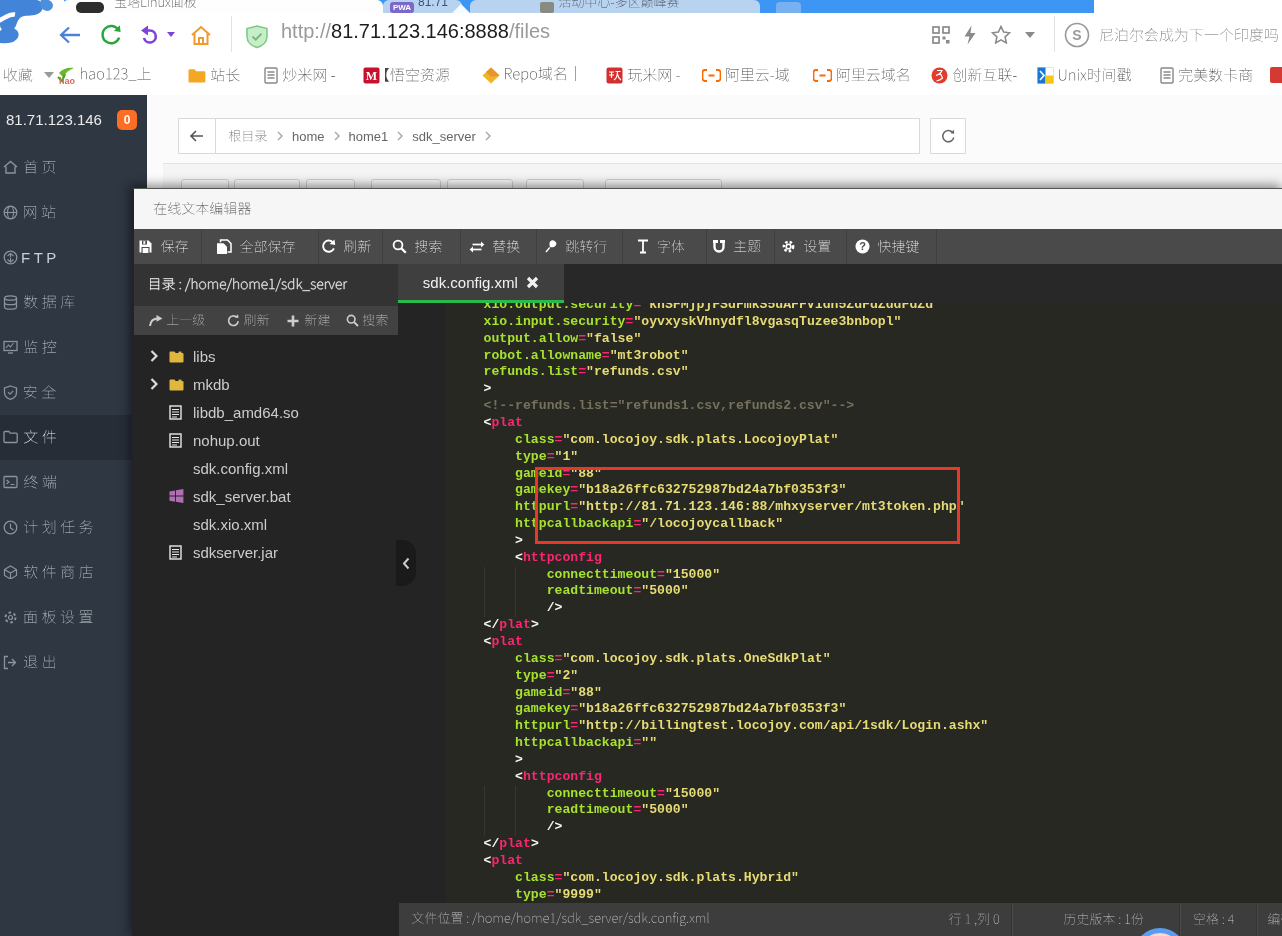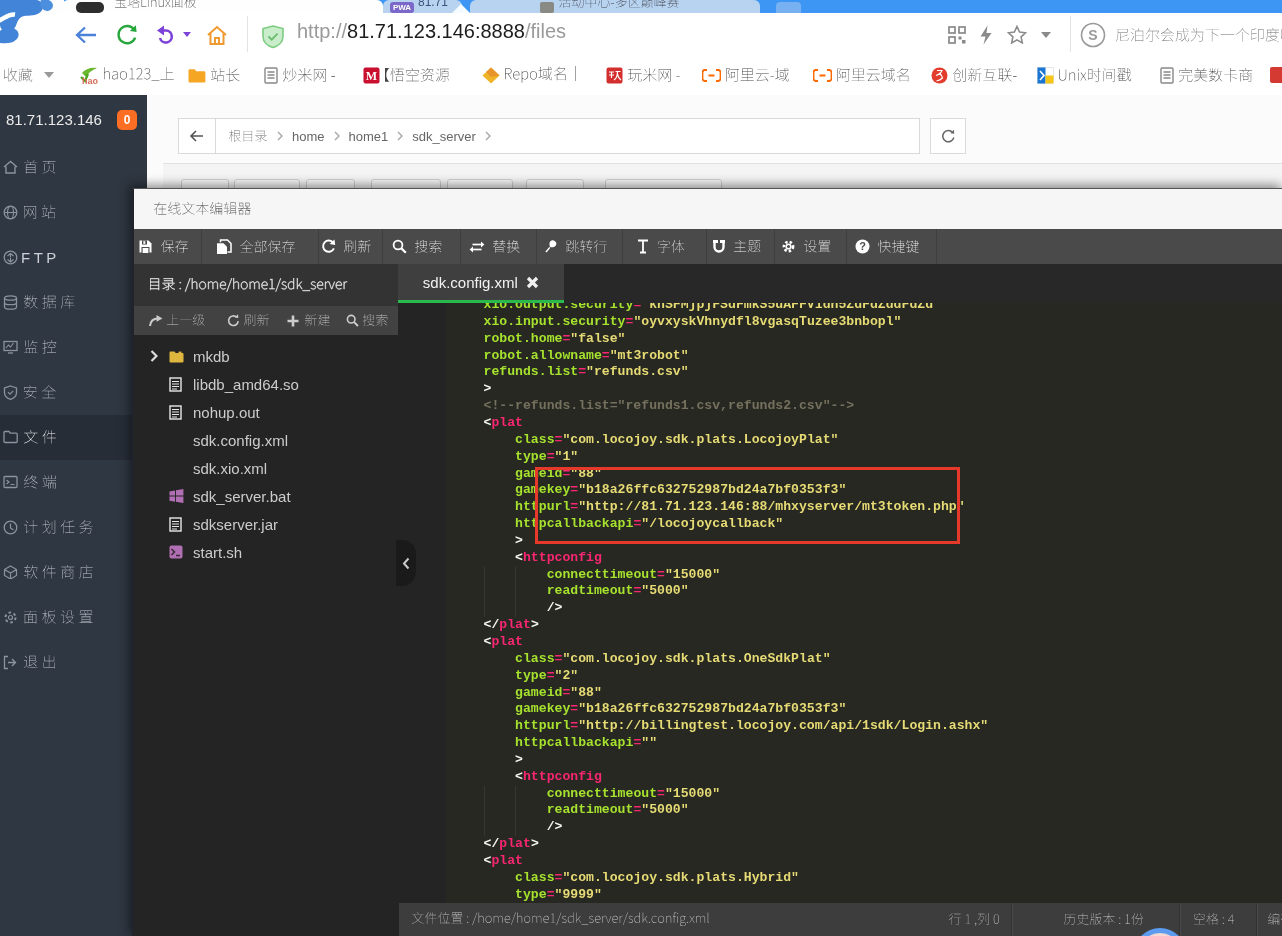--- a/index.html
+++ b/index.html
@@ -1,20 +1,20 @@
 <!DOCTYPE html>
 <html><head>
 <meta charset="utf-8">
 <style>
 html,body{margin:0;padding:0}
 #root{position:relative;width:1282px;height:936px;overflow:hidden;font-family:"Liberation Sans",sans-serif;background:#fff}
 
-#tabstrip{position:absolute;left:0;top:0;width:1282px;height:13px;background:#3d96f3;overflow:hidden}
+#tabstrip{position:absolute;left:0;top:0;width:1094px;height:13px;background:#3d96f3;overflow:hidden}
 .tab{position:absolute;top:0;height:13px}
-#btoolbar{position:absolute;left:16px;top:13px;width:1064px;height:42px;background:#fff}
+#btoolbar{position:absolute;left:0;top:13px;width:1064px;height:42px;background:#fff}
 #bookmarks{position:absolute;left:0;top:55px;width:1282px;height:40px;background:#fff;border-bottom:1px solid #ececec}
 .bk{position:absolute;top:0;height:40px;display:flex;align-items:center;font-size:15px;color:#444;white-space:nowrap}
 
 #sidebar{position:absolute;left:0;top:95px;width:147px;height:841px;background:#2f3742}
 .mi{position:absolute;left:0;width:147px;height:45px;display:flex;align-items:center;color:#ccd1d7;font-size:15px;letter-spacing:3.5px}
 .mi svg{margin-left:3px;margin-right:3px;flex:none}
 #files{position:absolute;left:147px;top:95px;width:1135px;height:93px;background:#fbfbfb}
 .crumbbox{position:absolute;top:23px;height:36px;background:#fff;border:1px solid #d9d9d9;box-sizing:border-box}
 .fbtn{position:absolute;top:84px;height:20px;background:#f8f8f8;border:1px solid #cfcfcf;border-radius:3px;box-sizing:border-box}
 
@@ -127,21 +127,21 @@
     </div>
   <div id="bookmarks">
       <div class="bk" style="left:4px">
         <span style="display:flex">
           <svg width="30" height="15" viewBox="1.1 -12.4 30 15">
             <path d="M8.1 -9.4H14.1V-9.0H8.1ZM8.7 -12.4 9.1 -12.4Q8.9 -11.0 8.5 -9.7Q8.1 -8.4 7.6 -7.3Q7.0 -6.2 6.4 -5.3Q6.4 -5.4 6.3 -5.4Q6.2 -5.5 6.2 -5.5Q6.1 -5.6 6.0 -5.6Q6.7 -6.5 7.2 -7.5Q7.7 -8.6 8.1 -9.8Q8.4 -11.1 8.7 -12.4ZM12.4 -9.3 12.8 -9.2Q12.4 -6.6 11.6 -4.7Q10.8 -2.8 9.6 -1.4Q8.4 0.0 6.5 1.0Q6.5 1.0 6.4 0.9Q6.4 0.9 6.3 0.8Q6.3 0.7 6.2 0.7Q8.1 -0.3 9.3 -1.6Q10.5 -3.0 11.2 -4.9Q12.0 -6.8 12.4 -9.3ZM8.2 -9.0Q8.7 -6.8 9.6 -4.9Q10.4 -3.0 11.6 -1.6Q12.7 -0.1 14.3 0.6Q14.2 0.7 14.2 0.8Q14.1 0.8 14.0 0.9Q14.0 0.9 13.9 1.0Q12.4 0.2 11.2 -1.3Q10.0 -2.8 9.2 -4.7Q8.4 -6.7 7.8 -8.9ZM5.1 -12.2H5.5V1.1H5.1ZM1.4 -1.9 1.3 -2.3 1.7 -2.6 5.3 -3.9Q5.3 -3.8 5.3 -3.7Q5.3 -3.6 5.3 -3.5Q4.1 -3.0 3.3 -2.7Q2.6 -2.4 2.2 -2.3Q1.8 -2.1 1.6 -2.0Q1.5 -1.9 1.4 -1.9ZM1.4 -1.9Q1.3 -1.9 1.3 -2.0Q1.2 -2.1 1.2 -2.2Q1.2 -2.2 1.1 -2.3Q1.2 -2.4 1.4 -2.6Q1.6 -2.8 1.6 -3.3V-10.7H2.1V-2.6Q2.1 -2.6 1.9 -2.5Q1.8 -2.4 1.7 -2.3Q1.6 -2.2 1.5 -2.1Q1.4 -1.9 1.4 -1.9Z M16.0 -11.2H29.0V-10.8H16.0ZM18.9 -8.8H29.2V-8.4H18.9ZM16.8 -6.0H18.9V-5.6H16.8ZM15.8 -4.0H18.8V-3.6H15.8ZM20.3 -1.2H24.9V-0.8H20.3ZM19.8 -12.4H20.2V-9.5H19.8ZM24.7 -12.4H25.1V-9.5H24.7ZM22.2 -6.9H22.7V-5.0H22.2ZM16.5 -8.9H16.9V-5.0H16.5ZM22.2 -3.0H22.7V-1.0H22.2ZM20.4 -5.3H24.7V-2.7H20.4V-3.1H24.2V-4.9H20.4ZM20.1 -7.1H24.7V-6.7H20.6V0.1H20.1ZM18.6 -8.8H19.1V-5.1Q19.1 -4.2 19.0 -3.1Q18.9 -2.0 18.7 -0.9Q18.4 0.2 17.9 1.1Q17.9 1.0 17.8 1.0Q17.7 0.9 17.7 0.9Q17.6 0.9 17.6 0.8Q18.0 -0.0 18.3 -1.1Q18.5 -2.1 18.6 -3.1Q18.6 -4.2 18.6 -5.1ZM25.2 -9.9H25.6Q25.7 -7.2 25.9 -5.1Q26.1 -3.1 26.5 -1.9Q26.9 -0.6 27.3 0.0Q27.8 0.6 28.3 0.6Q28.5 0.6 28.6 0.5Q28.7 0.3 28.8 -0.1Q28.9 -0.5 28.9 -1.2Q29.0 -1.2 29.1 -1.1Q29.2 -1.0 29.3 -1.0Q29.3 -0.1 29.1 0.3Q29.0 0.8 28.8 0.9Q28.6 1.1 28.3 1.1Q27.6 1.1 27.1 0.4Q26.5 -0.3 26.1 -1.6Q25.7 -3.0 25.5 -5.1Q25.3 -7.1 25.2 -9.9ZM26.4 -10.1 26.7 -10.4Q27.1 -10.2 27.6 -9.8Q28.1 -9.5 28.3 -9.2L28.0 -8.9Q27.8 -9.2 27.3 -9.5Q26.9 -9.9 26.4 -10.1ZM27.7 -7.1 28.2 -7.0Q27.6 -4.3 26.4 -2.3Q25.3 -0.3 23.5 1.1Q23.5 1.0 23.4 1.0Q23.4 0.9 23.3 0.9Q23.2 0.8 23.1 0.8Q24.9 -0.5 26.1 -2.5Q27.2 -4.5 27.7 -7.1ZM16.7 -3.9H17.2V-2.5Q17.2 -2.0 17.1 -1.4Q17.0 -0.7 16.8 -0.1Q16.5 0.5 16.1 1.1Q16.0 1.0 15.9 0.9Q15.8 0.9 15.7 0.8Q16.1 0.3 16.4 -0.3Q16.6 -0.9 16.6 -1.5Q16.7 -2.1 16.7 -2.6Z" fill="#555"></path>
           </svg>
         </span>
         <span style="margin-left:10px;width:0;height:0;border-left:5px solid transparent;border-right:5px solid transparent;border-top:6px solid #999"></span>
       </div>
-      <div class="bk" style="left:79px">
+      <div class="bk" style="left:56px">
         <span style="margin-right:5px;display:flex">
           <svg width="20" height="20" viewBox="0 0 20 20">
             <path d="M3 8 C6 4 12 2 18 3 C13 5 9 8 7 12 Z" fill="#6ab82e"></path>
             <path d="M2 12 l4 4 3-7" fill="none" stroke="#4aa51e" stroke-width="2.2"></path>
             <text x="3" y="19" font-size="9" font-weight="bold" fill="#d86c5a" font-family="Liberation Sans">hao</text>
           </svg>
         </span>
         <span style="display:flex">
           <svg width="71" height="16" viewBox="1.6 -12.2 71 16">
             <path d="M1.6 0.0V-11.9H2.1V-8.4V-6.6Q2.7 -7.3 3.4 -7.7Q4.0 -8.1 4.9 -8.1Q6.1 -8.1 6.7 -7.4Q7.3 -6.6 7.3 -5.1V0.0H6.7V-5.0Q6.7 -6.3 6.3 -7.0Q5.8 -7.6 4.8 -7.6Q4.1 -7.6 3.5 -7.2Q2.9 -6.8 2.1 -6.0V0.0Z M11.9 0.2Q11.3 0.2 10.8 -0.0Q10.2 -0.3 9.9 -0.7Q9.6 -1.2 9.6 -1.9Q9.6 -3.3 10.9 -4.0Q12.1 -4.6 14.8 -4.9Q14.8 -5.6 14.7 -6.2Q14.5 -6.8 14.1 -7.2Q13.7 -7.6 12.9 -7.6Q12.0 -7.6 11.3 -7.3Q10.7 -6.9 10.3 -6.6L10.0 -7.1Q10.3 -7.3 10.7 -7.5Q11.1 -7.7 11.7 -7.9Q12.2 -8.1 12.9 -8.1Q13.8 -8.1 14.3 -7.7Q14.9 -7.3 15.1 -6.6Q15.3 -5.9 15.3 -5.1V0.0H14.9L14.8 -1.1H14.7Q14.1 -0.6 13.4 -0.2Q12.7 0.2 11.9 0.2ZM11.9 -0.3Q12.6 -0.3 13.3 -0.6Q14.0 -1.0 14.8 -1.6V-4.5Q13.1 -4.3 12.1 -4.0Q11.0 -3.6 10.6 -3.1Q10.2 -2.6 10.2 -2.0Q10.2 -1.1 10.7 -0.7Q11.2 -0.3 11.9 -0.3Z M21.1 0.2Q20.1 0.2 19.3 -0.3Q18.5 -0.8 18.0 -1.7Q17.6 -2.6 17.6 -3.9Q17.6 -5.3 18.0 -6.2Q18.5 -7.1 19.3 -7.6Q20.1 -8.1 21.1 -8.1Q21.8 -8.1 22.4 -7.8Q23.0 -7.5 23.5 -7.0Q24.0 -6.5 24.3 -5.7Q24.6 -4.9 24.6 -3.9Q24.6 -2.6 24.1 -1.7Q23.6 -0.8 22.8 -0.3Q22.0 0.2 21.1 0.2ZM21.1 -0.3Q21.9 -0.3 22.6 -0.8Q23.2 -1.2 23.6 -2.0Q24.0 -2.9 24.0 -3.9Q24.0 -5.0 23.6 -5.8Q23.2 -6.7 22.6 -7.1Q21.9 -7.6 21.1 -7.6Q20.2 -7.6 19.6 -7.1Q18.9 -6.7 18.5 -5.8Q18.1 -5.0 18.1 -3.9Q18.1 -2.9 18.5 -2.0Q18.9 -1.2 19.6 -0.8Q20.2 -0.3 21.1 -0.3Z M26.9 0.0V-0.5H29.4V-9.9H27.5V-10.3Q28.1 -10.4 28.6 -10.5Q29.1 -10.7 29.4 -10.9H29.9V-0.5H32.2V0.0Z M34.0 0.0V-0.3Q35.9 -2.0 37.0 -3.4Q38.2 -4.7 38.7 -5.9Q39.2 -7.0 39.2 -8.0Q39.2 -8.7 39.0 -9.3Q38.7 -9.9 38.2 -10.2Q37.7 -10.6 36.8 -10.6Q36.1 -10.6 35.5 -10.2Q34.8 -9.8 34.3 -9.2L33.9 -9.5Q34.5 -10.2 35.2 -10.6Q35.9 -11.1 36.9 -11.1Q37.8 -11.1 38.5 -10.7Q39.1 -10.3 39.4 -9.6Q39.8 -9.0 39.8 -8.0Q39.8 -6.8 39.2 -5.6Q38.6 -4.4 37.5 -3.2Q36.4 -1.9 34.9 -0.4Q35.3 -0.4 35.8 -0.5Q36.2 -0.5 36.6 -0.5H40.3V0.0Z M44.9 0.2Q44.0 0.2 43.4 -0.0Q42.8 -0.3 42.4 -0.6Q41.9 -0.9 41.6 -1.3L41.9 -1.7Q42.4 -1.2 43.1 -0.7Q43.8 -0.3 44.9 -0.3Q45.7 -0.3 46.2 -0.6Q46.8 -0.9 47.1 -1.5Q47.5 -2.1 47.5 -2.8Q47.5 -3.6 47.1 -4.2Q46.7 -4.8 45.9 -5.1Q45.0 -5.5 43.7 -5.5V-6.0Q45.0 -6.0 45.7 -6.3Q46.4 -6.7 46.7 -7.2Q47.1 -7.8 47.1 -8.5Q47.1 -9.4 46.5 -10.0Q45.9 -10.6 44.8 -10.6Q44.1 -10.6 43.5 -10.3Q42.8 -9.9 42.4 -9.4L42.0 -9.8Q42.6 -10.3 43.3 -10.7Q43.9 -11.1 44.8 -11.1Q45.6 -11.1 46.3 -10.8Q46.9 -10.5 47.3 -9.9Q47.7 -9.3 47.7 -8.5Q47.7 -7.4 47.1 -6.7Q46.5 -6.1 45.6 -5.8V-5.7Q46.3 -5.6 46.8 -5.2Q47.4 -4.8 47.7 -4.2Q48.0 -3.6 48.0 -2.9Q48.0 -1.9 47.6 -1.2Q47.2 -0.6 46.5 -0.2Q45.8 0.2 44.9 0.2Z M49.1 1.9V1.3H57.0V1.9Z M64.2 -7.2H70.3V-6.8H64.2ZM58.0 -0.1H71.3V0.4H58.0ZM63.9 -12.2H64.3V0.1H63.9Z" fill="#444"></path>
@@ -626,20 +626,32 @@
         <div class="trow">
           <span class="chev" style="display:flex;align-items:center">
             <svg width="8" height="12" viewBox="0 0 8 12">
               <path d="M1.5 1 L6.5 6 L1.5 11" stroke="#ddd" stroke-width="2.2" fill="none"></path>
             </svg>
           </span>
           <span class="ic"><svg width="15" height="13" viewBox="0 0 15 13">
               <path d="M0.5 2.5 a1 1 0 0 1 1-1 h4 l1.2 1.6 h6.8 a1 1 0 0 1 1 1 v7.4 a1 1 0 0 1 -1 1 h-12 a1 1 0 0 1 -1 -1 z" fill="#dfb73e"></path>
               <path d="M9.5 1.6 h3 v2 h-3 z" fill="#dfb73e"></path>
             </svg></span>
+          <span>libs</span>
+        </div>
+        <div class="trow">
+          <span class="chev" style="display:flex;align-items:center">
+            <svg width="8" height="12" viewBox="0 0 8 12">
+              <path d="M1.5 1 L6.5 6 L1.5 11" stroke="#ddd" stroke-width="2.2" fill="none"></path>
+            </svg>
+          </span>
+          <span class="ic"><svg width="15" height="13" viewBox="0 0 15 13">
+              <path d="M0.5 2.5 a1 1 0 0 1 1-1 h4 l1.2 1.6 h6.8 a1 1 0 0 1 1 1 v7.4 a1 1 0 0 1 -1 1 h-12 a1 1 0 0 1 -1 -1 z" fill="#dfb73e"></path>
+              <path d="M9.5 1.6 h3 v2 h-3 z" fill="#dfb73e"></path>
+            </svg></span>
           <span>mkdb</span>
         </div>
         <div class="trow">
           <span class="chev"></span>
           <span class="ic"><svg width="13" height="15" viewBox="0 0 13 15">
               <rect x="1" y="1" width="11" height="13" fill="none" stroke="#e8e8e8" stroke-width="1.4"></rect>
               <path d="M3 4.5 h7 M3 7 h7 M3 9.5 h7 M3 12 h5" stroke="#e8e8e8" stroke-width="1.1"></path>
             </svg></span>
           <span>libdb_amd64.so</span>
         </div>
@@ -651,58 +663,49 @@
             </svg></span>
           <span>nohup.out</span>
         </div>
         <div class="trow">
           <span class="chev"></span>
           <span class="ic"><svg width="13" height="14"></svg></span>
           <span>sdk.config.xml</span>
         </div>
         <div class="trow">
           <span class="chev"></span>
-          <span class="ic"><svg width="13" height="14"></svg></span>
-          <span>sdk.xio.xml</span>
-        </div>
-        <div class="trow">
-          <span class="chev"></span>
           <span class="ic"><svg width="15" height="14" viewBox="0 0 15 14">
               <path d="M0 2 l6-1 v5.5 h-6 z M7 0.8 l8-1.3 v7 h-8 z M0 7.5 h6 v5.5 l-6-1 z M7 7.5 h8 v7 l-8-1.3 z" fill="#b06fb2" transform="scale(0.93) translate(0.5,0.6)"></path>
             </svg></span>
           <span>sdk_server.bat</span>
+        </div>
+        <div class="trow">
+          <span class="chev"></span>
+          <span class="ic"><svg width="13" height="14"></svg></span>
+          <span>sdk.xio.xml</span>
         </div>
         <div class="trow">
           <span class="chev"></span>
           <span class="ic"><svg width="13" height="15" viewBox="0 0 13 15">
               <rect x="1" y="1" width="11" height="13" fill="none" stroke="#e8e8e8" stroke-width="1.4"></rect>
               <path d="M3 4.5 h7 M3 7 h7 M3 9.5 h7 M3 12 h5" stroke="#e8e8e8" stroke-width="1.1"></path>
             </svg></span>
           <span>sdkserver.jar</span>
-        </div>
-        <div class="trow">
-          <span class="chev"></span>
-          <span class="ic"><svg width="14" height="14" viewBox="0 0 14 14">
-              <rect x="0.5" y="0.5" width="13" height="13" rx="2" fill="#b06fb2"></rect>
-              <path d="M2.5 4 l3 3 -3 3" stroke="#3a2a3a" stroke-width="1.6" fill="none"></path>
-              <path d="M7 10.5 h4" stroke="#3a2a3a" stroke-width="1.6"></path>
-            </svg></span>
-          <span>start.sh</span>
         </div>
       </div>
     <div id="tabbar">
       <div id="etab">sdk.config.xml&nbsp;&nbsp;<svg width="13" height="13" viewBox="0 0 13 13">
             <path d="M2 2 L11 11 M11 2 L2 11" stroke="#f0f0f0" stroke-width="3.2"></path>
           </svg></div>
       <div id="greenline"></div>
     </div>
     <div id="codearea">
         <pre>    <span class="g">xio.output.security</span><span class="p">=</span><span class="s">"khSFMjpjFSdFmkS5uAFFV1dh5ZdFdZddFdZd"</span>
     <span class="g">xio.input.security</span><span class="p">=</span><span class="s">"oyvxyskVhnydfl8vgasqTuzee3bnbopl"</span>
-    <span class="g">robot.home</span><span class="p">=</span><span class="s">"false"</span>
+    <span class="g">output.allow</span><span class="p">=</span><span class="s">"false"</span>
     <span class="g">robot.allowname</span><span class="p">=</span><span class="s">"mt3robot"</span>
     <span class="g">refunds.list</span><span class="p">=</span><span class="s">"refunds.csv"</span>
     &gt;
     <span class="c">&lt;!--refunds.list="refunds1.csv,refunds2.csv"--&gt;</span>
     &lt;<span class="p">plat</span>
         <span class="g">class</span><span class="p">=</span><span class="s">"com.locojoy.sdk.plats.LocojoyPlat"</span>
         <span class="g">type</span><span class="p">=</span><span class="s">"1"</span>
         <span class="g">gameid</span><span class="p">=</span><span class="s">"88"</span>
         <span class="g">gamekey</span><span class="p">=</span><span class="s">"b18a26ffc632752987bd24a7bf0353f3"</span>
         <span class="g">httpurl</span><span class="p">=</span><span class="s">"http://81.71.123.146:88/mhxyserver/mt3token.php"</span>

